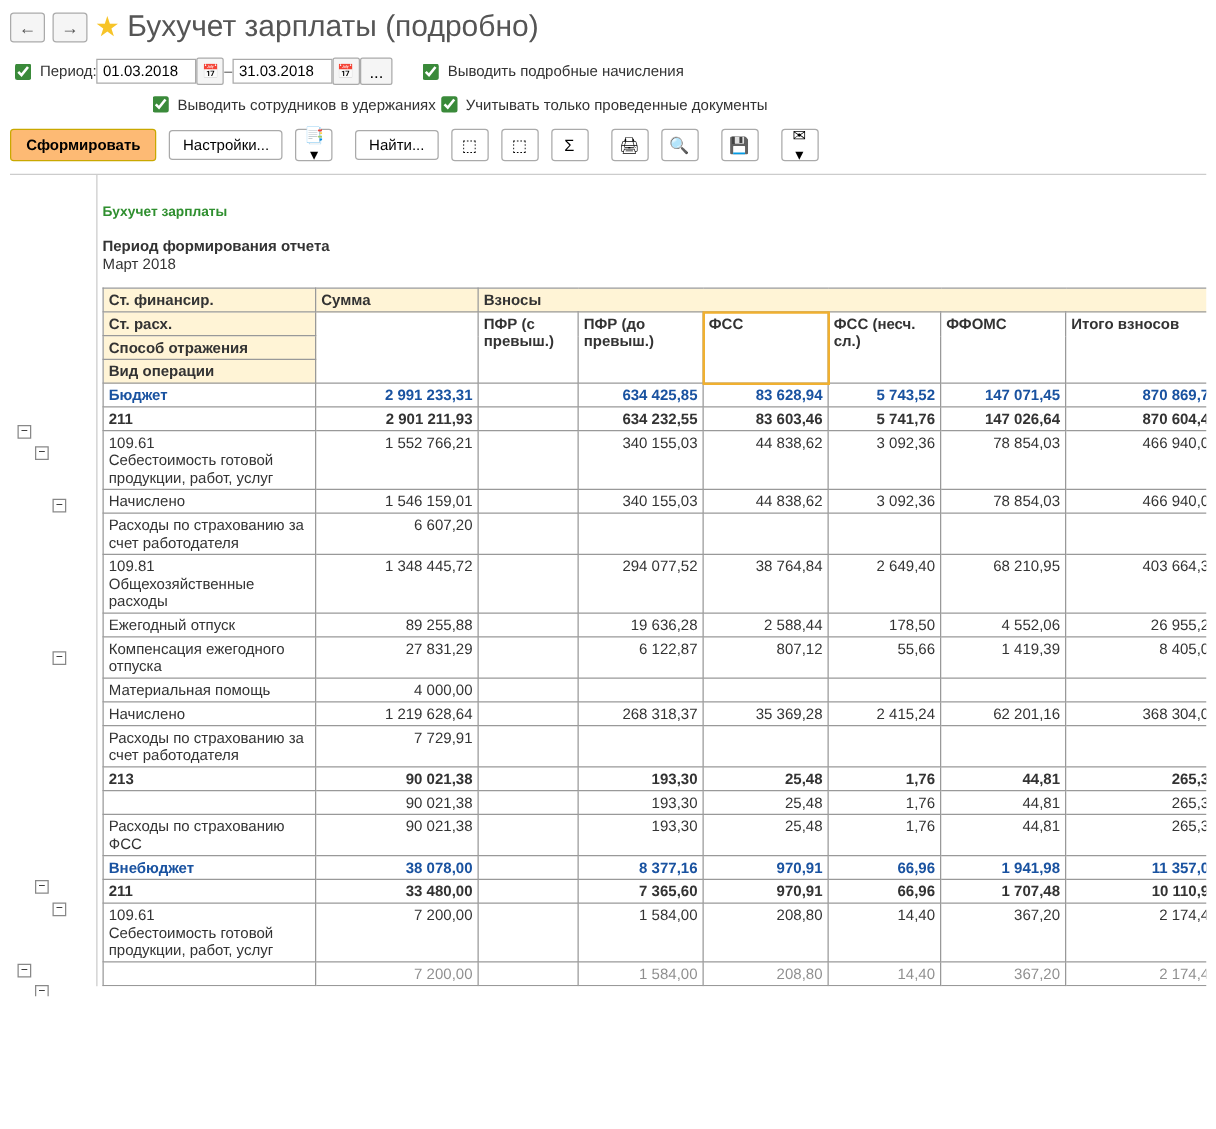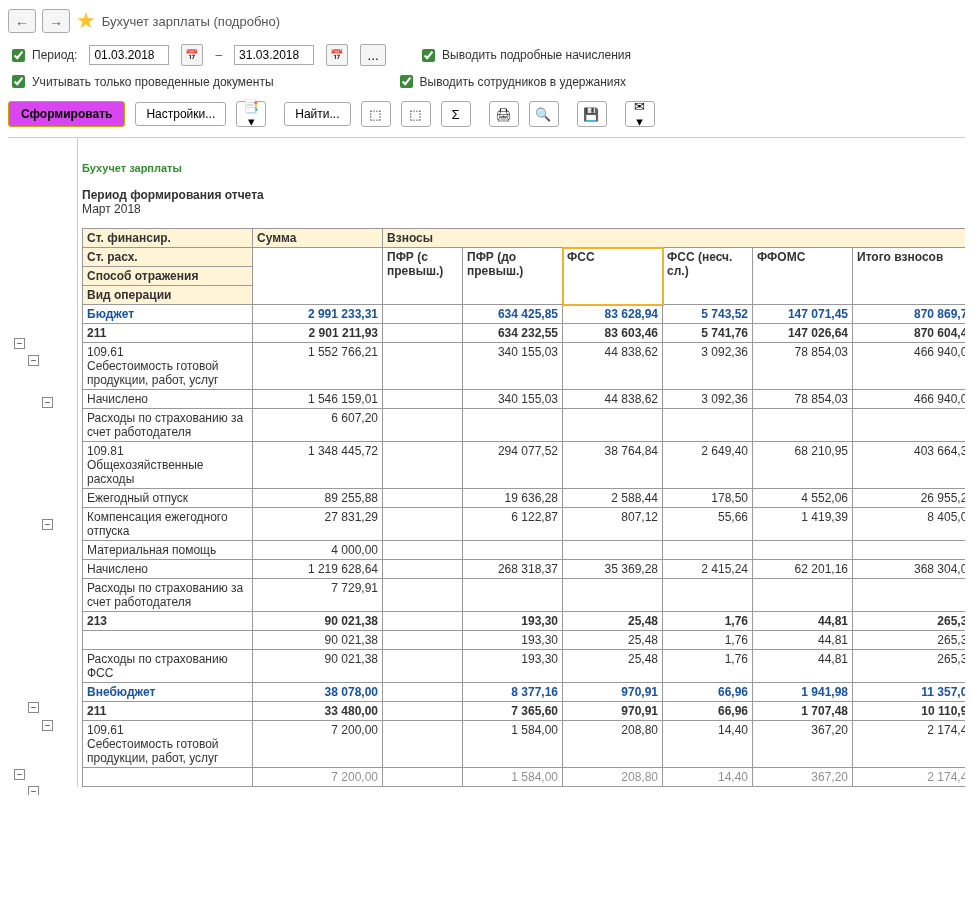--- a/index.html
+++ b/index.html
@@ -1,29 +1,29 @@
 <!DOCTYPE html>
 <html><head>
 <meta charset="utf-8">
 <style>
 * { box-sizing: border-box; }
 body { margin:0; padding:8px; font-family: Arial, sans-serif; font-size:12px; background:#fff; color:#333; width:973px; }
 .header-row { display:flex; align-items:center; gap:6px; margin-bottom:10px; }
 .nav-btn { width:28px; height:24px; border:1px solid #aaa; border-radius:3px; background:#f5f5f5; display:inline-flex; align-items:center; justify-content:center; cursor:pointer; font-size:14px; color:#555; }
 .star-icon { color:#f7c428; font-size:22px; }
-.page-title { font-size:13px; color:#555; }
-.controls-row { display:flex; align-items:center; gap:12px; margin-bottom:6px; }
+.page-title { font-size:24px; color:#555; }
+.controls-row { display:flex; align-items:center; margin-bottom:6px; }
 .cbx { display:inline-flex; align-items:center; gap:4px; }
 .cbx input { accent-color:#3a8a3a; }
 .date-input { width:80px; border:1px solid #aaa; padding:2px 4px; font-size:12px; }
 .cal-btn { width:22px; height:22px; border:1px solid #aaa; background:#f5f5f5; border-radius:2px; display:inline-flex; align-items:center; justify-content:center; cursor:pointer; font-size:11px; }
 .dash { color:#555; }
 .dots-btn { width:26px; height:22px; border:1px solid #aaa; background:#f5f5f5; border-radius:2px; cursor:pointer; }
 .toolbar { display:flex; align-items:center; gap:10px; margin:10px 0; }
-.btn-primary { background:#d946ef; border:1px solid #c9a800; border-radius:3px; padding:5px 12px; font-weight:bold; cursor:pointer; font-size:12px; }
+.btn-primary { background:#fdba74; border:1px solid #c9a800; border-radius:3px; padding:5px 12px; font-weight:bold; cursor:pointer; font-size:12px; }
 .btn { background:#fff; border:1px solid #aaa; border-radius:3px; padding:4px 10px; cursor:pointer; font-size:12px; display:inline-flex; align-items:center; gap:4px; }
 .btn-icon { width:30px; height:26px; border:1px solid #aaa; border-radius:3px; background:#fff; display:inline-flex; align-items:center; justify-content:center; cursor:pointer; font-size:13px; }
 .report-wrap { display:flex; border-top:1px solid #ccc; }
 .tree-col { width:70px; flex:0 0 70px; border-right:1px solid #ccc; position:relative; font-family:monospace; white-space:pre; font-size:11px; line-height:1; padding-top:196px; }
 .treebox { width:11px; height:11px; border:1px solid #888; display:inline-flex; align-items:center; justify-content:center; font-size:9px; line-height:9px; background:#fff; cursor:pointer; position:absolute; }
 .report-col { flex:1; padding:12px 0 0 4px; overflow:hidden; }
 .rpt-title { color:#2f8f2f; font-weight:bold; font-size:11px; margin-bottom:14px;margin-top:12px; }
 .rpt-sub-b { font-weight:bold; font-size:12px; }
 .rpt-sub { font-size:12px; margin-bottom:12px; }
 .sect { font-weight:bold; font-size:12px; margin-bottom:8px; }
@@ -63,27 +63,27 @@
   <span class="dash">–</span>
   <input class="date-input" value="31.03.2018" style="">
   <span class="cal-btn">📅</span>
   <button class="dots-btn">...</button>
   <label class="cbx" style="margin-left:20px">
       <input type="checkbox" checked="" style="">
       <span>Выводить подробные начисления</span>
     </label>
 </div>
 <div class="controls-row">
+  <label class="cbx" style="margin-left:110px">
+      <input type="checkbox" checked="" style="">
+      <span>Выводить сотрудников в удержаниях</span>
+    </label>
   <label class="cbx">
       <input type="checkbox" checked="" style="">
       <span>Учитывать только проведенные документы</span>
-    </label>
-  <label class="cbx" style="margin-left:110px">
-      <input type="checkbox" checked="" style="">
-      <span>Выводить сотрудников в удержаниях</span>
     </label>
 </div>
 
 <div class="toolbar">
   <button class="btn-primary">Сформировать</button>
   <button class="btn">Настройки...</button>
   <button class="btn-icon">📑▾</button>
   <button class="btn" style="margin-left:8px">Найти...</button>
   <button class="btn-icon">⬚</button>
   <button class="btn-icon">⬚</button>

